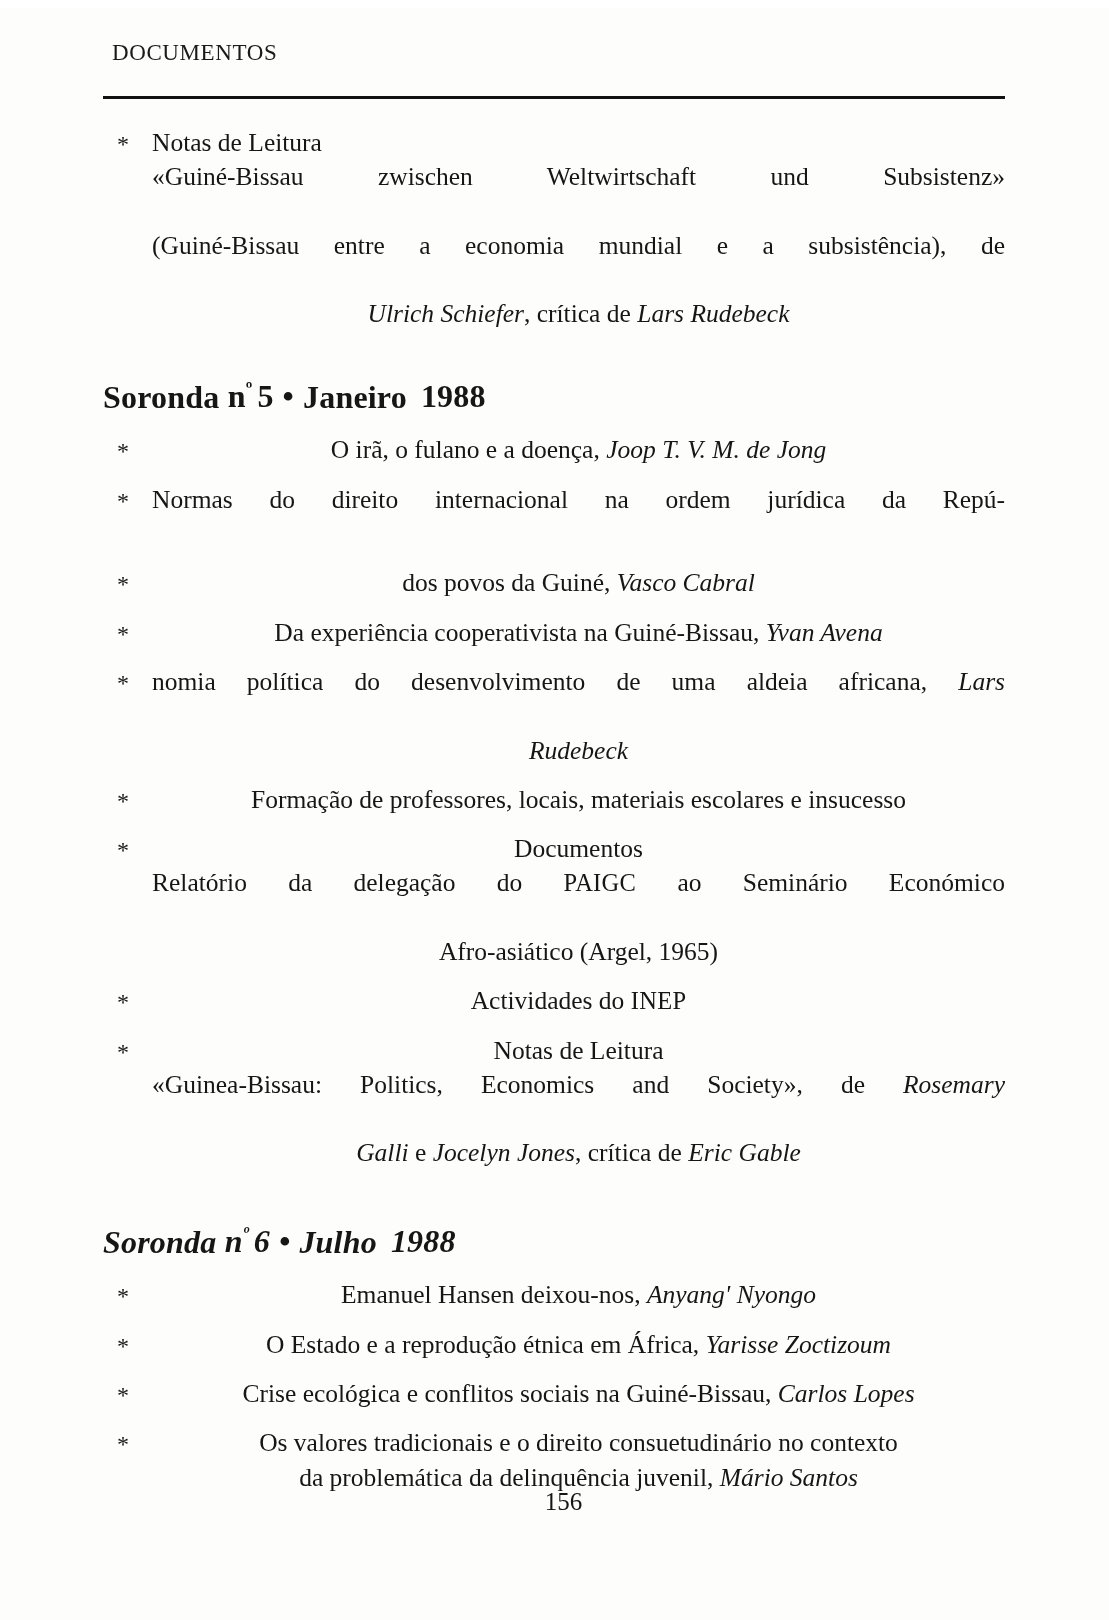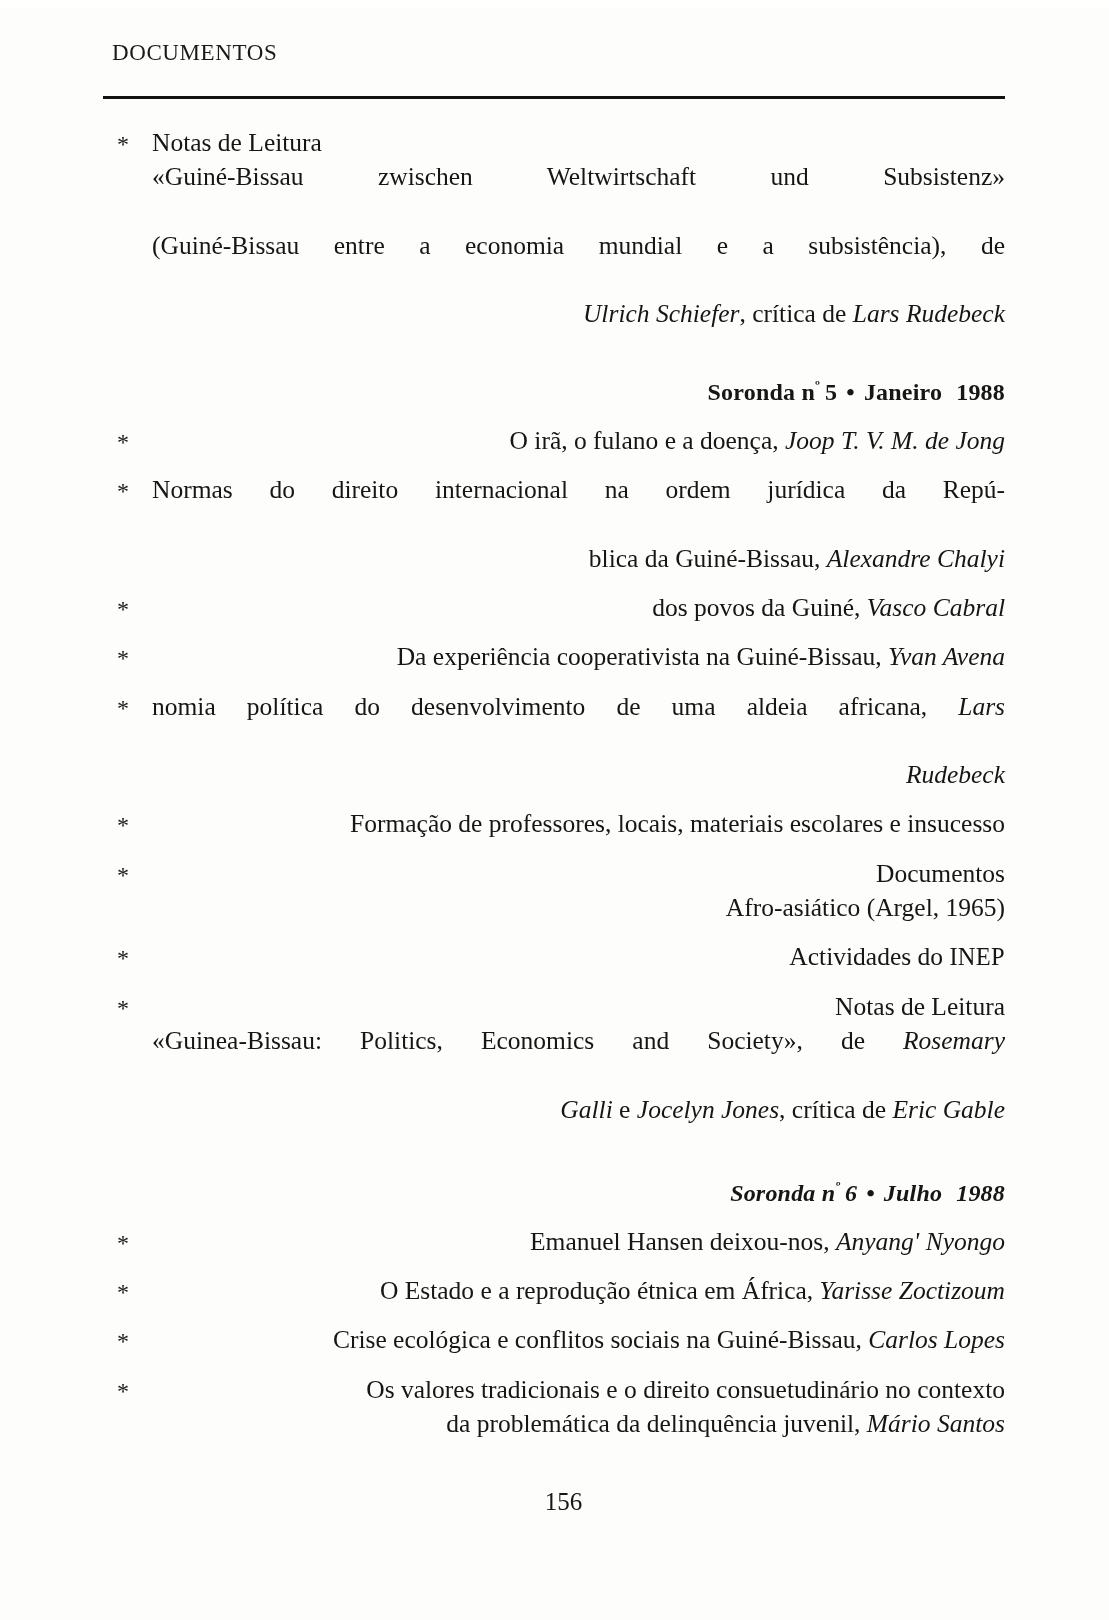--- a/index.html
+++ b/index.html
@@ -75,38 +75,38 @@
   .entry .line.j {
     text-align: justify;
   }
   .entry .line.j::after {
     content: "";
     display: inline-block;
     width: 100%;
     height: 0;
   }
   .entry .line.last {
-    text-align: right;
+    text-align: center;
   }
   .entry .line.last::after { content: none; }
 
   i, .it {
     font-style: italic;
   }
   .sc {
     font-variant: small-caps;
     font-size: 0.96em;
     letter-spacing: 0.3px;
   }
 
   
   .issue-heading {
-    font-size: 24px;
+    font-size: 32px;
     font-weight: bold;
-    text-align: right;
+    text-align: left;
     margin: 30px 0 18px 0;
     letter-spacing: 0.2px;
   }
   .issue-heading .sep {
     padding: 0 9px;
   }
   .issue-heading .num-sup {
     vertical-align: super;
     font-size: 0.62em;
   }
@@ -146,21 +146,20 @@
 
     <div id="issues-root">
         <div class="issue-heading spacer-top"><span>Soronda </span><span><span>n</span><span class="num-sup">º</span><span class="gap">5</span></span><span class="sep">•</span><span>Janeiro</span><span style="padding-left: 14px;">1988</span></div>
         <div class="entry">
           <span class="star">*</span>
           <span class="line last"><span>O irã, o fulano e a doença, </span><i>Joop T. V. M. de Jong</i></span>
         </div>
         <div class="entry">
           <span class="star">*</span>
           <span class="line j"><span>Normas do direito internacional na ordem jurídica da Repú-</span></span>
-          <span class="line last"><span>blica da Guiné-Bissau, </span><i>Alexandre Chalyi</i></span>
         </div>
         <div class="entry">
           <span class="star">*</span>
           <span class="line last"><span>dos povos da Guiné, </span><i>Vasco Cabral</i></span>
         </div>
         <div class="entry">
           <span class="star">*</span>
           <span class="line last"><span>Da experiência cooperativista na Guiné-Bissau, </span><i>Yvan Avena</i></span>
         </div>
         <div class="entry">
@@ -168,20 +167,21 @@
           <span class="line j"><span>nomia política do desenvolvimento de uma aldeia africana, </span><i>Lars</i></span>
           <span class="line last"><i>Rudebeck</i></span>
         </div>
         <div class="entry">
           <span class="star">*</span>
           <span class="line last"><span>Formação de professores, locais, materiais escolares e insucesso</span></span>
         </div>
         <div class="entry">
           <span class="star">*</span>
           <span class="line last"><span>Documentos</span></span>
+          <span class="line j"><span>Relatório da delegação do </span><span class="sc">PAIGC</span><span> ao Seminário Económico</span></span>
           <span class="line last"><span>Afro-asiático (Argel, 1965)</span></span>
         </div>
         <div class="entry">
           <span class="star">*</span>
           <span class="line last"><span>Actividades do </span><span class="sc">INEP</span></span>
         </div>
         <div class="entry">
           <span class="star">*</span>
           <span class="line last"><span>Notas de Leitura</span></span>
           <span class="line j"><span>«Guinea-Bissau: Politics, Economics and Society», de </span><i>Rosemary</i></span>

